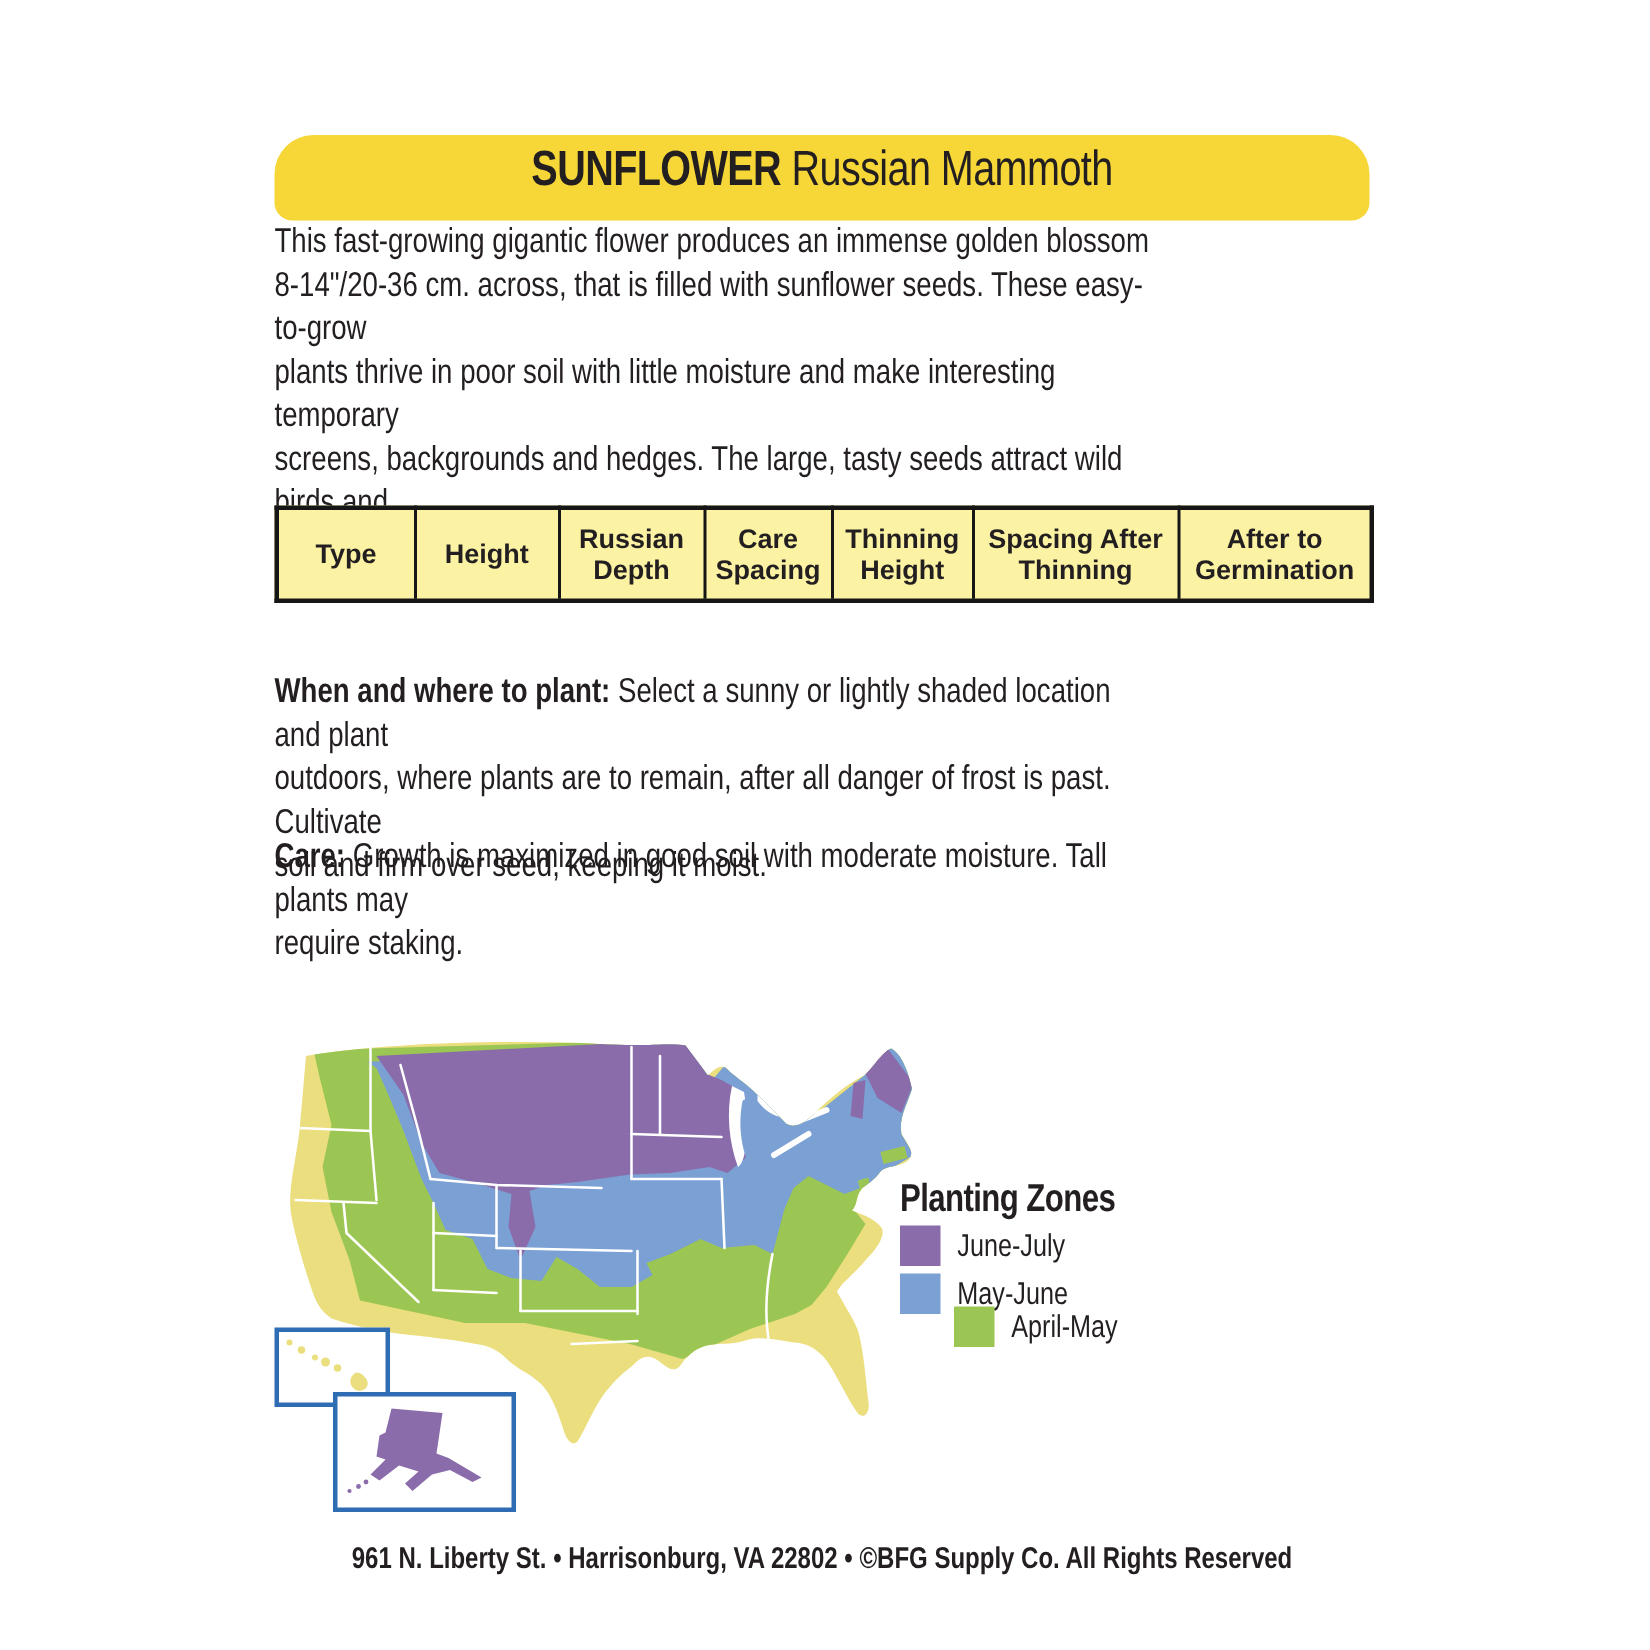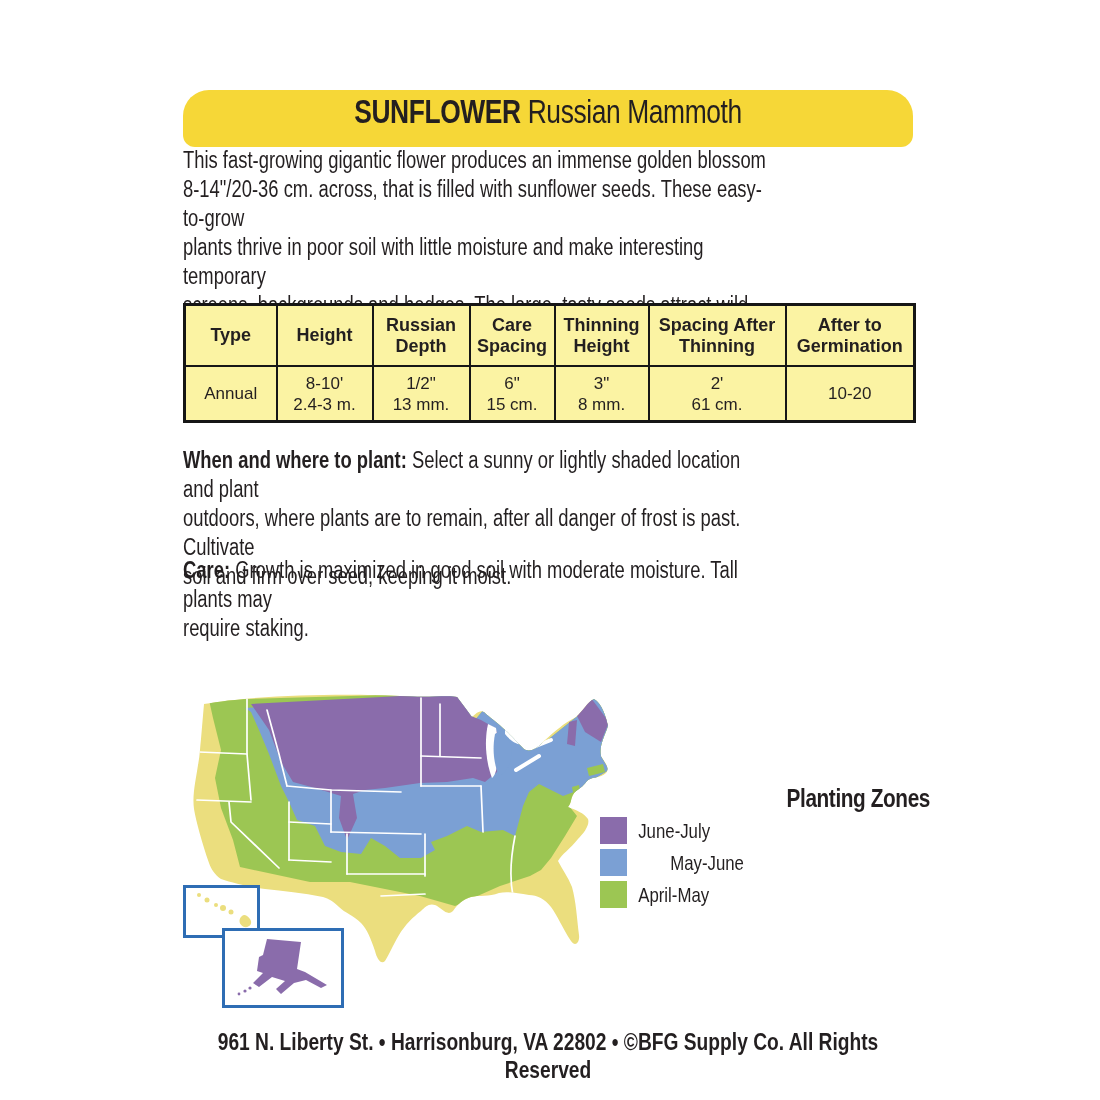--- a/index.html
+++ b/index.html
@@ -18,32 +18,32 @@
     background:var(--banner_bg);border-radius:26px 26px 12px 12px;
   }
   #banner .title{
     text-align:center;line-height:43px;font-size:33px;letter-spacing:-0.5px;
   }
   #banner .title b{font-weight:700;}
 
   #desc{position:absolute;left:183px;top:146px;width:730px;font-size:23px;line-height:29px;}
 
   #tablewrap{position:absolute;left:183px;top:303px;width:730px;}
-  table{border-collapse:collapse;table-layout:fixed;width:730px;background:var(--table_bg);}
+  table{border-collapse:collapse;table-layout:fixed;width:730px;background:var(--table_bg);margin-top:34px;}
   th,td{border:2.5px solid #161616;text-align:center;vertical-align:middle;padding:0 2px;}
   table{border:3px solid #161616;}
   th{height:59px;font-size:18px;line-height:21px;font-weight:700;}
   td{height:53px;font-size:17px;line-height:21px;font-weight:400;}
 
   .para{position:absolute;left:183px;width:730px;font-size:23px;line-height:29px;}
   #when{top:446px;}
   #care{top:556px;}
   .para b{font-weight:700;}
 
-  #map{position:absolute;left:183px;top:690px;width:760px;height:335px;text-align:right;}
+  #map{position:absolute;left:183px;top:690px;width:760px;height:335px;}
   #mainland{position:absolute;left:2px;top:0;}
   .zy{fill:var(--zone_march_april_sep);}
   .zg{fill:var(--zone_april_may);}
   .zb{fill:var(--zone_may_june);}
   .zp{fill:var(--zone_june_july);}
   .lake{fill:#ffffff;}
   .stateline{stroke:#ffffff;stroke-width:1.7;fill:none;stroke-linecap:round;stroke-linejoin:round;}
   .lakestroke{stroke:#ffffff;stroke-width:4;fill:none;stroke-linecap:round;}
 
   .inset{position:absolute;background:#fff;border:3px solid var(--inset_border);}
@@ -54,21 +54,21 @@
   #legend .ltitle{font-size:26px;font-weight:700;letter-spacing:-0.5px;}
   .lrow{position:absolute;left:0;height:27px;display:flex;align-items:center;}
   .sw{width:27px;height:27px;display:inline-block;flex:0 0 27px;}
   .sw1{background:var(--zone_june_july);}
   .sw2{background:var(--zone_may_june);}
   .sw3{background:var(--zone_april_may);}
   .sw4{background:var(--zone_march_april_sep);}
   .lrow span.lbl{font-size:21px;padding-left:14px;}
 
   #footer{position:absolute;left:183px;top:1028px;width:730px;text-align:center;
-          font-size:24px;font-weight:700;}
+          font-size:20px;font-weight:700;}
 </style>
 </head>
 <body>
 
 <div id="banner">
   <div class="title cx"><b>SUNFLOWER</b><span> Russian Mammoth</span></div>
 </div>
 
 <div id="desc" class="cx pre">This fast-growing gigantic flower produces an immense golden blossom
 8-14"/20-36 cm. across, that is filled with sunflower seeds. These easy-to-grow
@@ -95,34 +95,20 @@
 Depth</th>
       <th class="pre">Care
 Spacing</th>
       <th class="pre">Thinning
 Height</th>
       <th class="pre">Spacing After
 Thinning</th>
       <th class="pre">After to
 Germination</th>
     </tr>
-    <tr>
-      <td class="pre">Annual</td>
-      <td class="pre">8-10'
-2.4-3 m.</td>
-      <td class="pre">1/2"
-13 mm.</td>
-      <td class="pre">6"
-15 cm.</td>
-      <td class="pre">3"
-8 mm.</td>
-      <td class="pre">2'
-61 cm.</td>
-      <td class="pre">10-20</td>
-    </tr>
   </tbody>
     </table>
 </div>
 
 <div id="when" class="para cx"><b>When and where to plant:</b><span class="pre">  Select a sunny or lightly shaded location and plant
 outdoors, where plants are to remain, after all danger of frost is past. Cultivate
 soil and firm over seed, keeping it moist.</span></div>
 
 <div id="care" class="para cx"><b>Care:</b><span class="pre"> Growth is maximized in good soil with moderate moisture. Tall plants may
 require staking.</span></div>
@@ -206,25 +192,25 @@
       </g>
     </svg>
   </div>
 
   <div id="legend">
     <div class="ltitle cx">Planting Zones</div>
     <div class="lrow" style="top:34px;">
       <span class="sw sw1"></span>
       <span class="lbl cx-inline">June-July</span>
     </div>
-    <div class="lrow" style="top:66px;gap:32px;">
+    <div class="lrow" style="top:66px;">
       <span class="sw sw2"></span>
       <span class="lbl cx-inline">May-June</span>
     </div>
-    <div class="lrow" style="top:98px;">
+    <div class="lrow" style="top:88px;margin-left:36px;">
       <span class="sw sw3"></span>
       <span class="lbl cx-inline">April-May</span>
     </div>
   </div>
 </div>
 
 <div id="footer">
   <div class="cx">961 N. Liberty St. • Harrisonburg, VA 22802 • ©BFG Supply Co. All Rights Reserved</div>
 </div>
 

